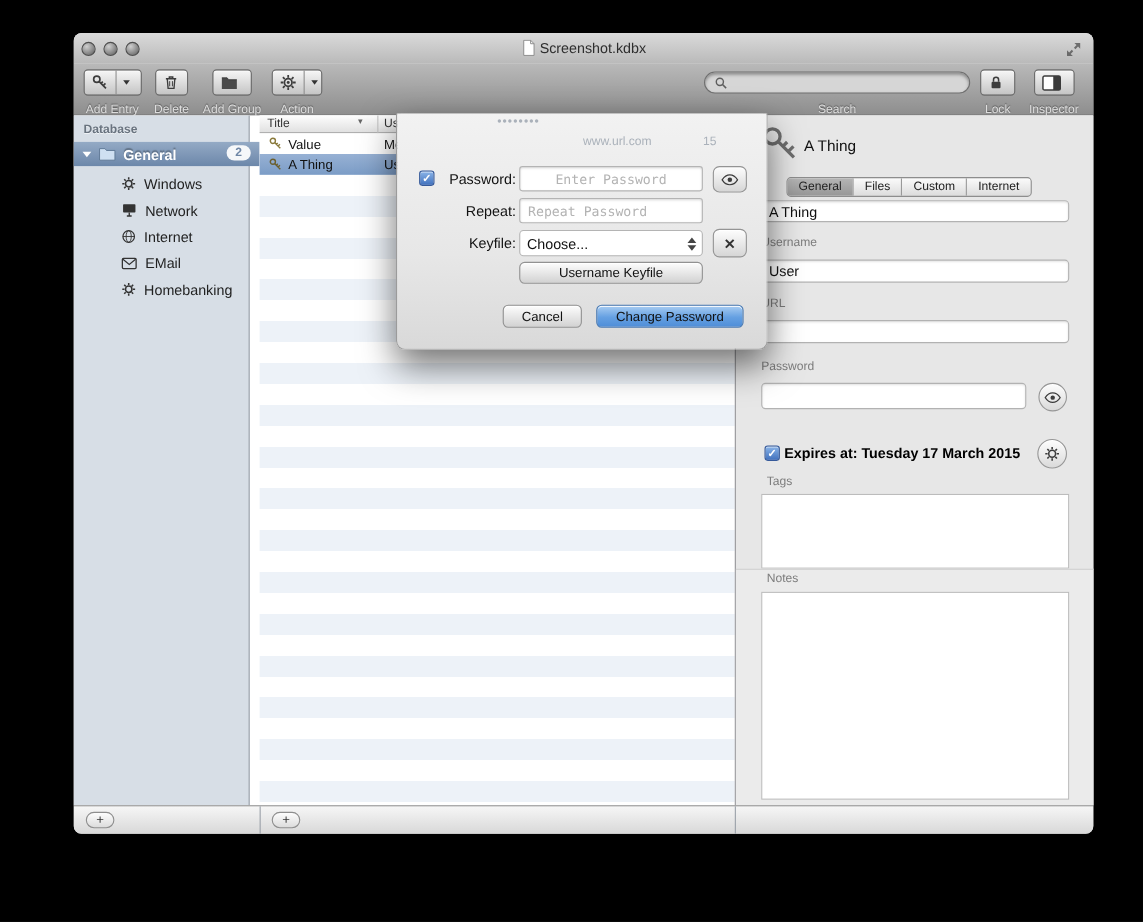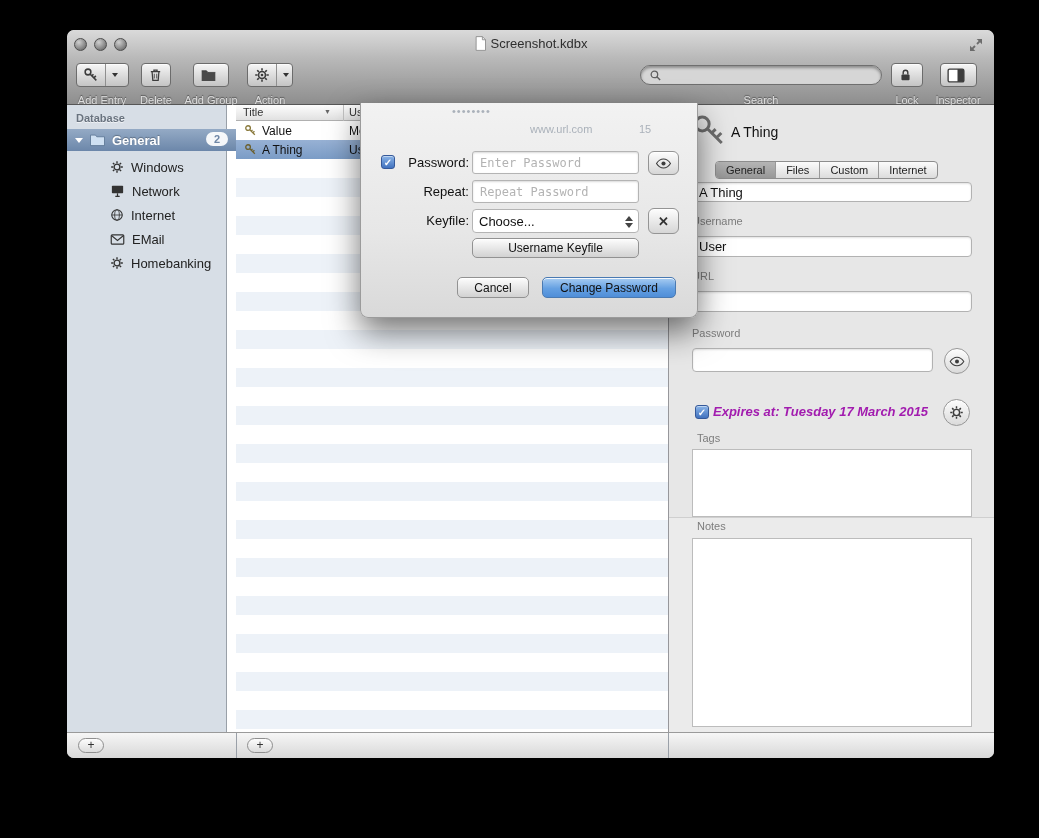--- a/index.html
+++ b/index.html
@@ -98,21 +98,21 @@
     box-shadow:inset 0 1px 0 rgba(255,255,255,.8); }
   .roundbtn { position:absolute; border-radius:50%;
     background:linear-gradient(#fdfdfd,#dadada); border:1px solid #979797;
     display:flex; align-items:center; justify-content:center;
     box-shadow:inset 0 1px 0 rgba(255,255,255,.8); }
   .cb { width:14px; height:14px; border-radius:3px;
     background:linear-gradient(#8ab4e8,#4272be); border:1px solid #35599a;
     color:#fff; font-size:10px; font-weight:bold; display:flex; align-items:center;
     justify-content:center; box-shadow:inset 0 1px 0 rgba(255,255,255,.45); }
   .expires-text { position:absolute; left:44px; top:299px; font-size:13px;
-    font-weight:bold; color:#a21caf;font-style:italic; }
+    font-weight:bold; color:#000000; }
   .bigbox { position:absolute; border:1px solid #bcbcbc; background:#fff;
     resize:none; outline:none; font-size:12px; }
   .notes-sect { position:absolute; left:0; top:412px; width:326px; height:215px;
     border-top:1px solid #cfcfcf; background:#ebebeb; }
 
   
   .bottombar { position:absolute; left:0; top:702px; width:927px; height:26px;
     background:linear-gradient(#f6f6f6,#d8d8d8); border-top:1px solid #9a9a9a; }
   .plusbtn { position:absolute; top:5px; width:26px; height:15px; border-radius:8px;
     background:linear-gradient(#fdfdfd,#dcdcdc); border:1px solid #8e8e8e;
@@ -399,21 +399,21 @@
     <div class="bdiv" style="left:601px"></div>
   </div>
 
   <div class="dialog">
     <div class="ghost" style="left:91px;top:2px;letter-spacing:1px">••••••••</div>
     <div class="ghost" style="left:169px;top:20px">www.url.com</div>
     <div class="ghost" style="left:278px;top:20px">15</div>
 
     <div class="cb" style="position:absolute;left:20px;top:52px">✓</div>
     <div class="dlabel" style="top:52px">Password:</div>
-    <input class="dinput" style="top: 48px;" type="text" placeholder="Enter Password">
+    <input class="dinput" style="top: 48px; text-align: center;" type="text" placeholder="Enter Password">
     <div class="sqbtn" style="left:287px;top:48px">
       <svg width="17" height="11" viewBox="0 0 24 16">
           <path d="M12 1.5C6 1.5 1.8 8 1.8 8S6 14.5 12 14.5 22.2 8 22.2 8 18 1.5 12 1.5z" fill="none" stroke="#3c3c3c" stroke-width="1.6"></path>
           <circle cx="12" cy="8" r="3" fill="#3c3c3c"></circle>
         </svg>
     </div>
 
     <div class="dlabel" style="top:81px">Repeat:</div>
     <input class="dinput" style="top: 77px;" type="text" placeholder="Repeat Password">
 

